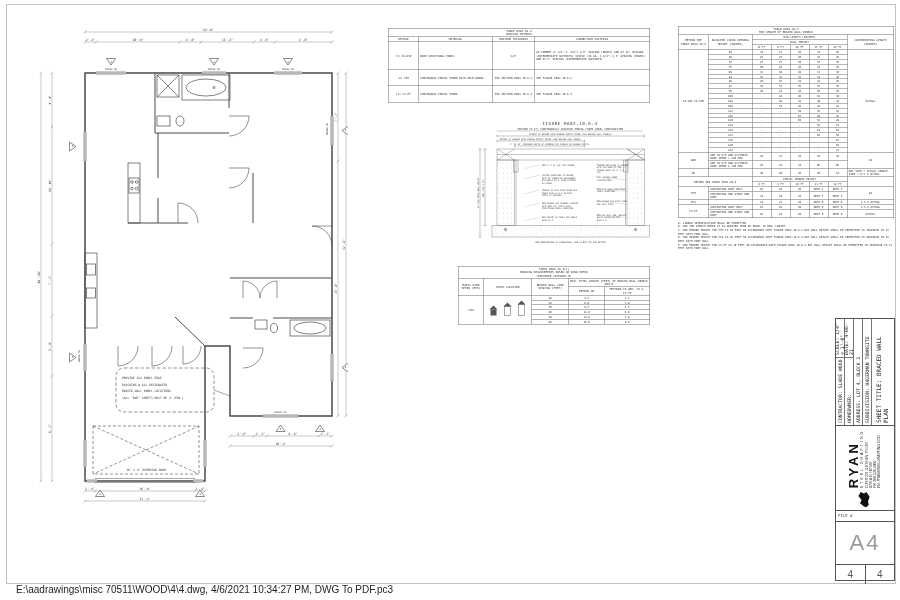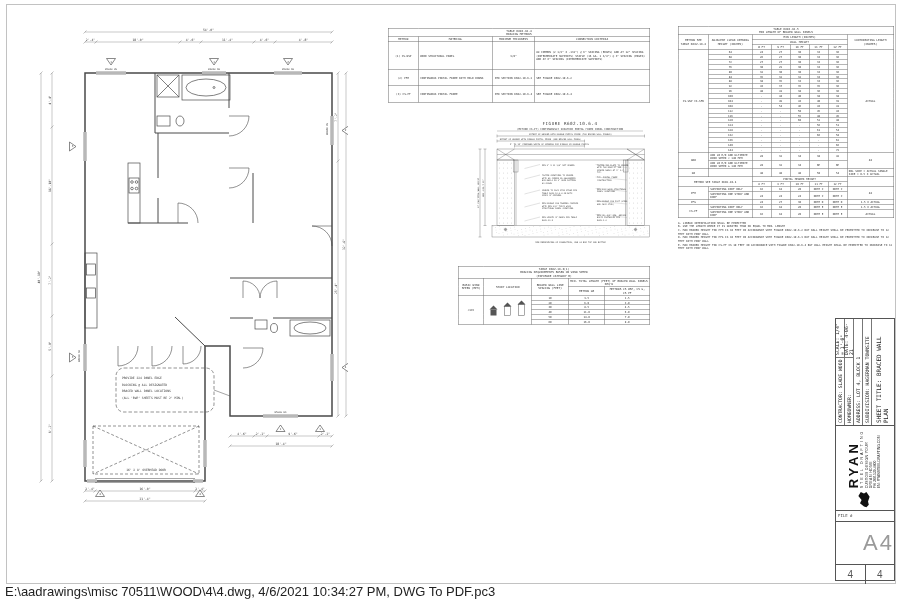--- a/index.html
+++ b/index.html
@@ -27,21 +27,21 @@
       font-size:4.8px;color:#222;font-family:"DejaVu Sans Mono",monospace;
       padding:0 2px;box-sizing:border-box;}
   .brand-big{font-size:13px;font-weight:bold;letter-spacing:3px;color:#111;
       font-family:"Liberation Sans",sans-serif;line-height:1;}
   .brand-sub{font-size:3.6px;letter-spacing:2px;color:#222;}
   .brand-tag{font-size:3.4px;letter-spacing:.4px;color:#222;margin-top:1px;}
   .brand-contact{font-size:3.4px;color:#222;line-height:1.3;}
   .sheet-code{font-size:22px;color:#9a9a9a;letter-spacing:2px;
       font-family:"Liberation Sans",sans-serif;}
   .page-num{font-size:10px;color:#555;}
-  #footer-path{position:absolute;left:5px;top:584px;font-size:13px;color:#222;
+  #footer-path{position:absolute;left:16px;top:584px;font-size:10px;color:#222;
       font-family:"Liberation Sans",sans-serif;}
   svg text{font-family:"DejaVu Sans Mono",monospace;fill:#3c3c3c;}
   .tiny-label{font-size:4px;color:#444;font-family:"DejaVu Sans Mono",monospace;}
 </style>
 </head>
 <body>
 
 <div id="sheet">
   <div class="border-rect"></div>
 
@@ -985,21 +985,21 @@
             </div>
           </div>
         </div>
       </div>
     </div>
 
     <div class="tb-cell" style="height:10px;">
       <span class="tiny-label" style="position:absolute;left:2px;top:2px;">FILE #</span>
     </div>
 
-    <div class="tb-cell" style="height:42px;display:flex;align-items:center;justify-content:flex-end;">
+    <div class="tb-cell" style="height:42px;display:flex;align-items:center;justify-content:center;">
       <span class="sheet-code">A4</span>
     </div>
 
     <div style="display:flex;height:19px;">
       <div style="flex:1;border-right:1px solid #555;display:flex;align-items:center;justify-content:center;">
         <span class="page-num">4</span>
       </div>
       <div style="flex:1;display:flex;align-items:center;justify-content:center;">
         <span class="page-num">4</span>
       </div>

